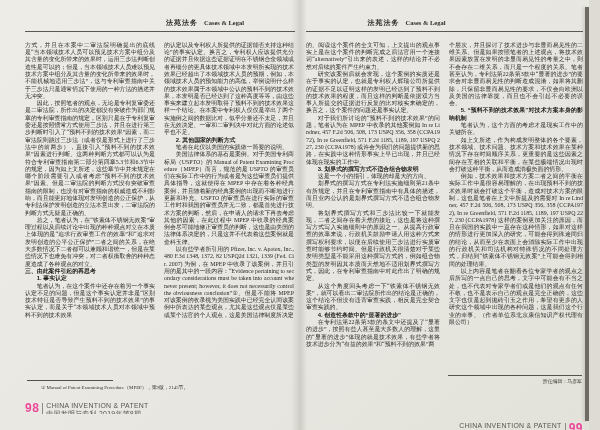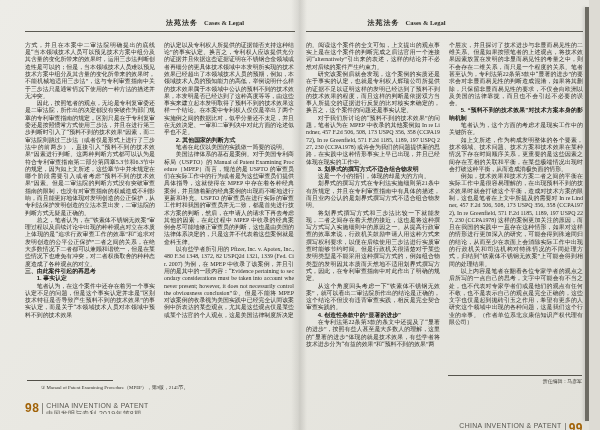--- a/index.html
+++ b/index.html
@@ -38,21 +38,21 @@
   .fn-inner{width:480px;transform:scale(0.5);transform-origin:0 0;
     font-size:9.8px;line-height:11px;color:#34332d;text-indent:28px;}
   .ed{position:absolute;right:1px;top:363px;width:134px;}
   .ed-rule{height:1px;background:#56544c;}
   .ed-body{margin-top:2px;height:9px;overflow:hidden;}
   .ed-inner{width:268px;transform:scale(0.5);transform-origin:0 0;
     font-size:9.8px;color:#3a3832;text-align:right;}
   .pf{position:absolute;top:389px;display:flex;align-items:center;}
   .pf.l{left:0;}
   .pf.r{right:0;margin-top:20px;}
-  .pnum{font-family:"Liberation Sans",sans-serif;font-weight:bold;font-size:12px;color:#a16207;letter-spacing:0.5px;}
+  .pnum{font-family:"Liberation Sans",sans-serif;font-weight:bold;font-size:12px;color:#ec4899;letter-spacing:0.5px;}
   .pdiv{width:1px;height:11px;background:#8a8982;margin:0 3px;}
   .pmeta{width:120px;height:12px;overflow:hidden;}
   .pmeta-inner{width:240px;transform:scale(0.5);transform-origin:0 0;
     font-family:"Liberation Sans",sans-serif;font-size:6.9px;line-height:8.2px;
     color:#56554e;letter-spacing:0.3px;white-space:nowrap;}
   .pmeta.r-align .pmeta-inner{text-align:right;}
 </style>
 </head>
 <body>
 

